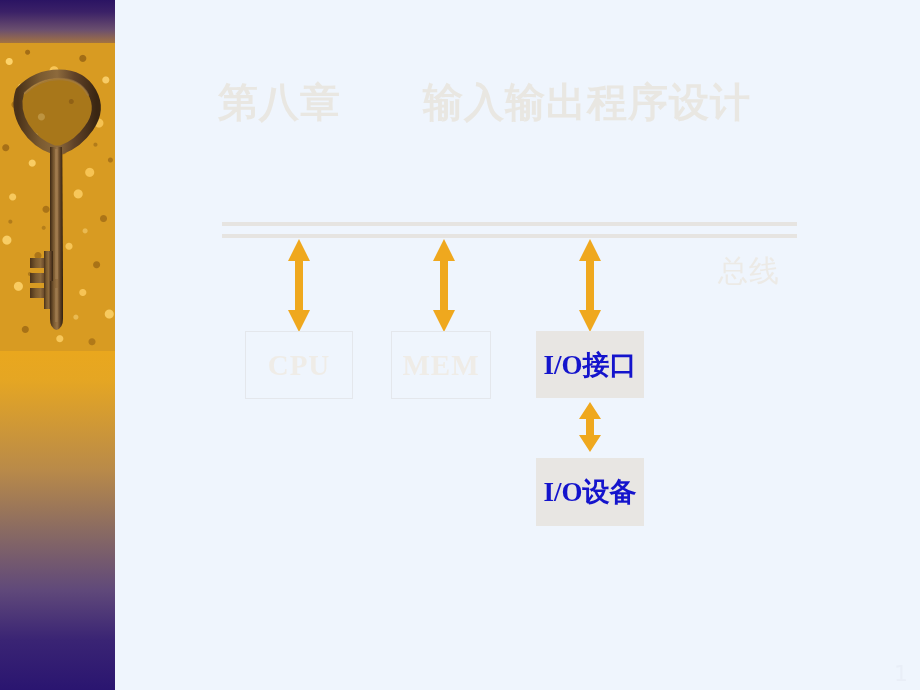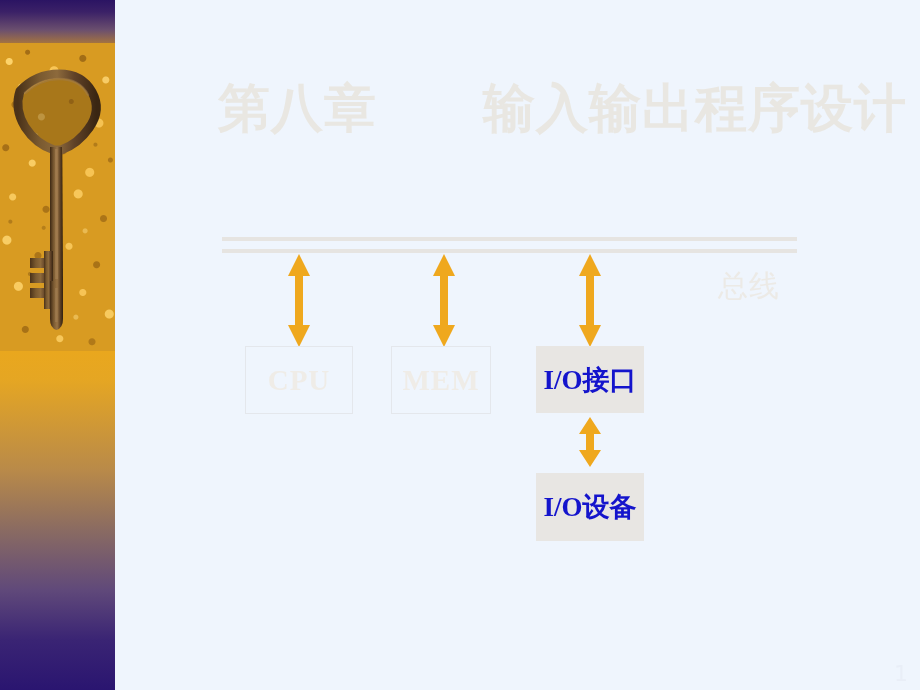--- a/index.html
+++ b/index.html
@@ -112,33 +112,33 @@
     width: 115px;
     height: 308px;
   }
 
   
   #title {
     position: absolute;
     left: 218px;
     top: 80px;
     font-family: "DejaVu Sans", "Liberation Sans", sans-serif;
-    font-size: 52px;
+    font-size: 40px;
     font-weight: bold;
     letter-spacing: 1px;
     color: #e9e7e2;
     white-space: pre;
     line-height: 1.1;
   }
 
   
   #diagram {
     position: absolute;
     left: 0;
-    top: 16px;
+    top: 1px;
     width: 920px;
     height: 536px;
     pointer-events: none;
     border-radius: 13px;
   }
 
   .bus-line {
     position: absolute;
     left: 222px;
     width: 575px;

